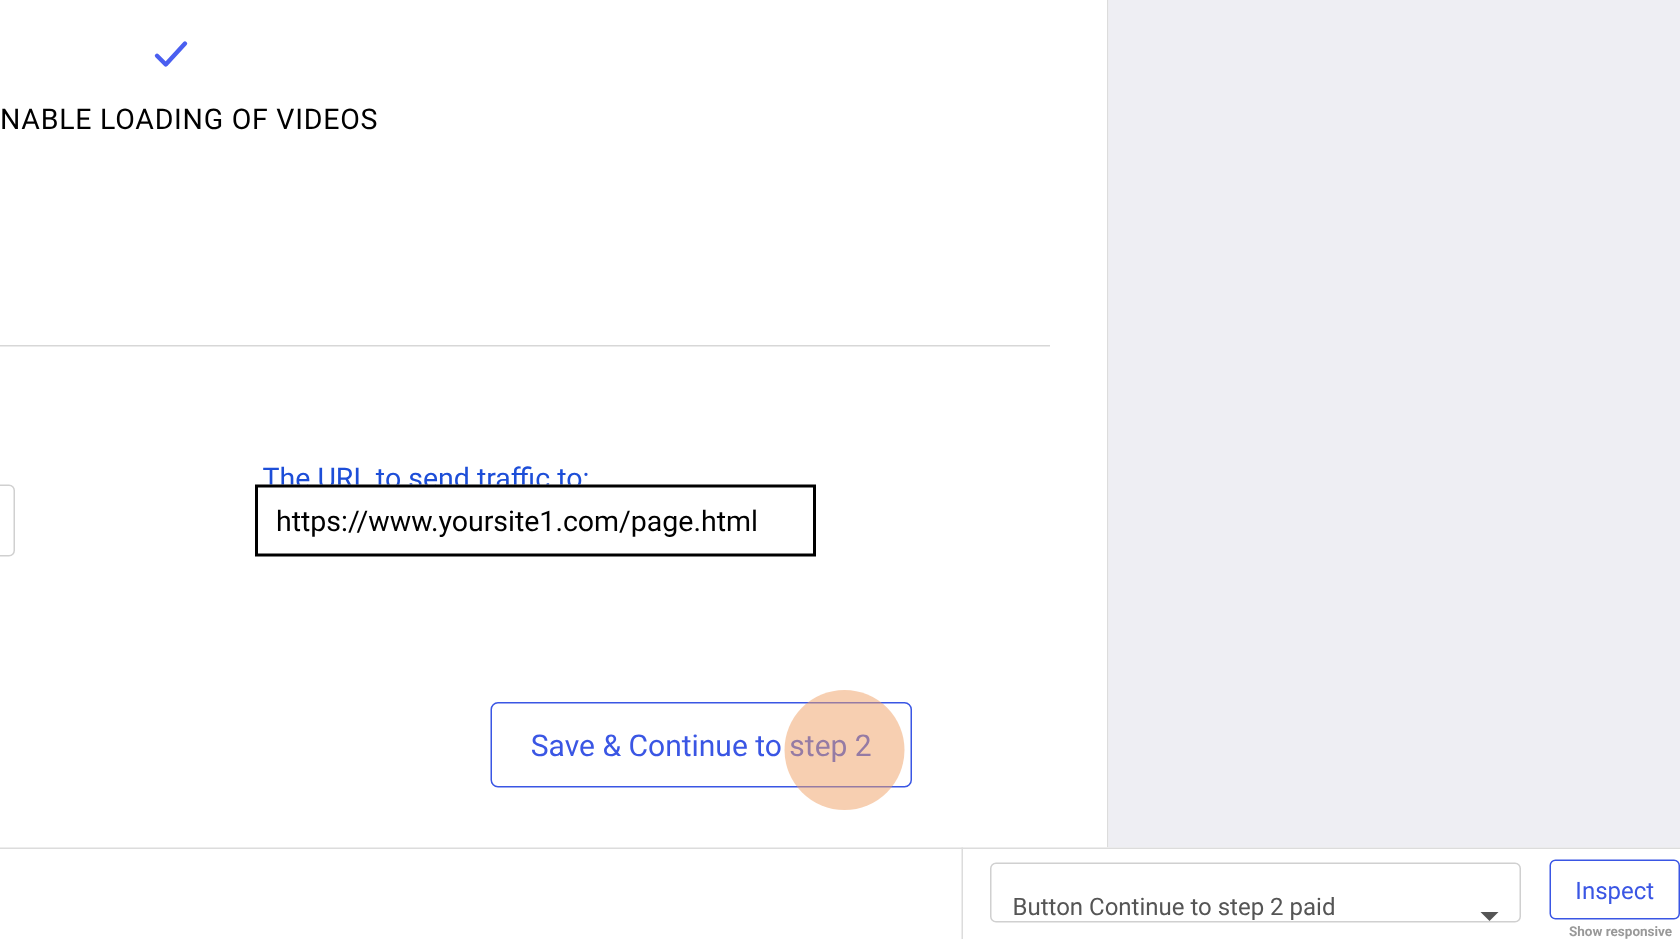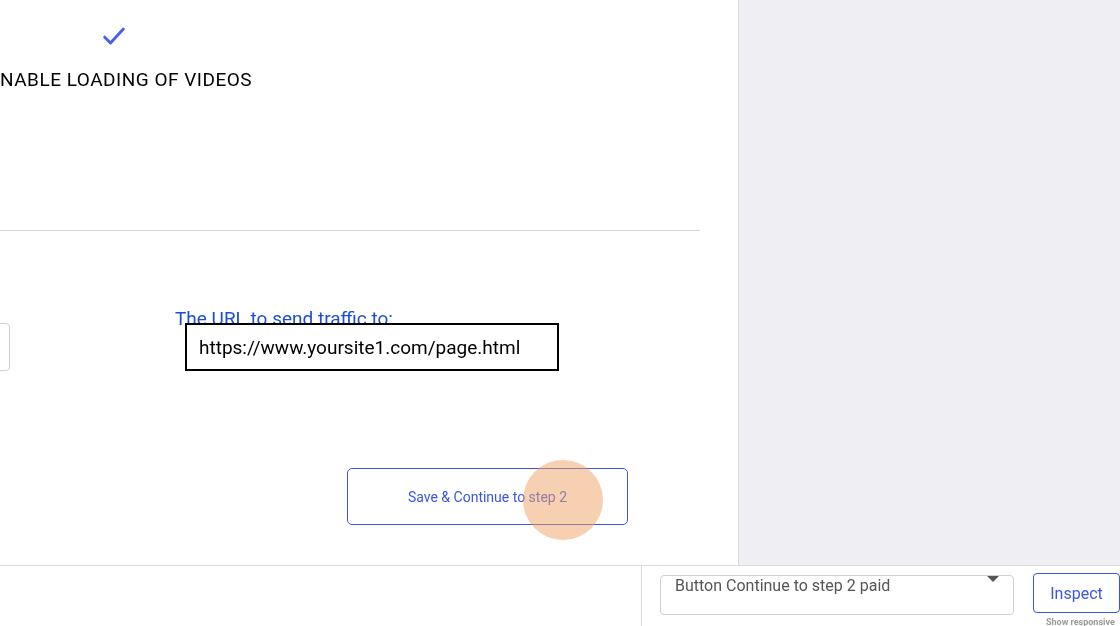--- a/index.html
+++ b/index.html
@@ -65,21 +65,21 @@
       position: absolute;
       left: 175px;
       top: 286px;
       font-size: 19px;
       color: #1d4ed8;
       font-weight: 400;
       margin-top: 21px;
     }
     .url-input {
       position: absolute;
-      left: 185px;
+      left: 170px;
       top: 323px;
       width: 374px;
       height: 48px;
       border: 2px solid #000000;
       font-size: 19px;
       padding: 0 12px;
       color: #000000;
       background: #ffffff;
       font-family: inherit;
     }
@@ -96,28 +96,27 @@
     .continue-button {
       position: absolute;
       left: 327px;
       top: 468px;
       width: 281px;
       height: 57px;
       border: 1.5px solid #3a56e4;
       border-radius: 5px;
       background: #ffffff;
       color: #3a56e4;
-      font-size: 14px;
+      font-size: 20px;
       font-weight: 400;
       cursor: pointer;
       font-family: inherit;
       display: flex;
       align-items: center;
       justify-content: center;
-      margin-left: 20px;
     }
     .highlight-circle {
       position: absolute;
       left: 523px;
       top: 460px;
       width: 80px;
       height: 80px;
       border-radius: 50%;
       background: rgba(240, 160, 100, 0.5);
       pointer-events: none;
@@ -142,21 +141,21 @@
     .dropdown-select {
       position: absolute;
       left: 660px;
       top: 575px;
       width: 354px;
       height: 40px;
       border: 1px solid #d0d0d0;
       border-radius: 4px;
       background: #ffffff;
       display: flex;
-      align-items: flex-start;
+      align-items: flex-end;
       justify-content: space-between;
       padding: 0 14px;
       cursor: pointer;
     }
     .dropdown-select-text {
       font-size: 16px;
       color: #555555;
     }
     .dropdown-arrow {
       width: 0;

